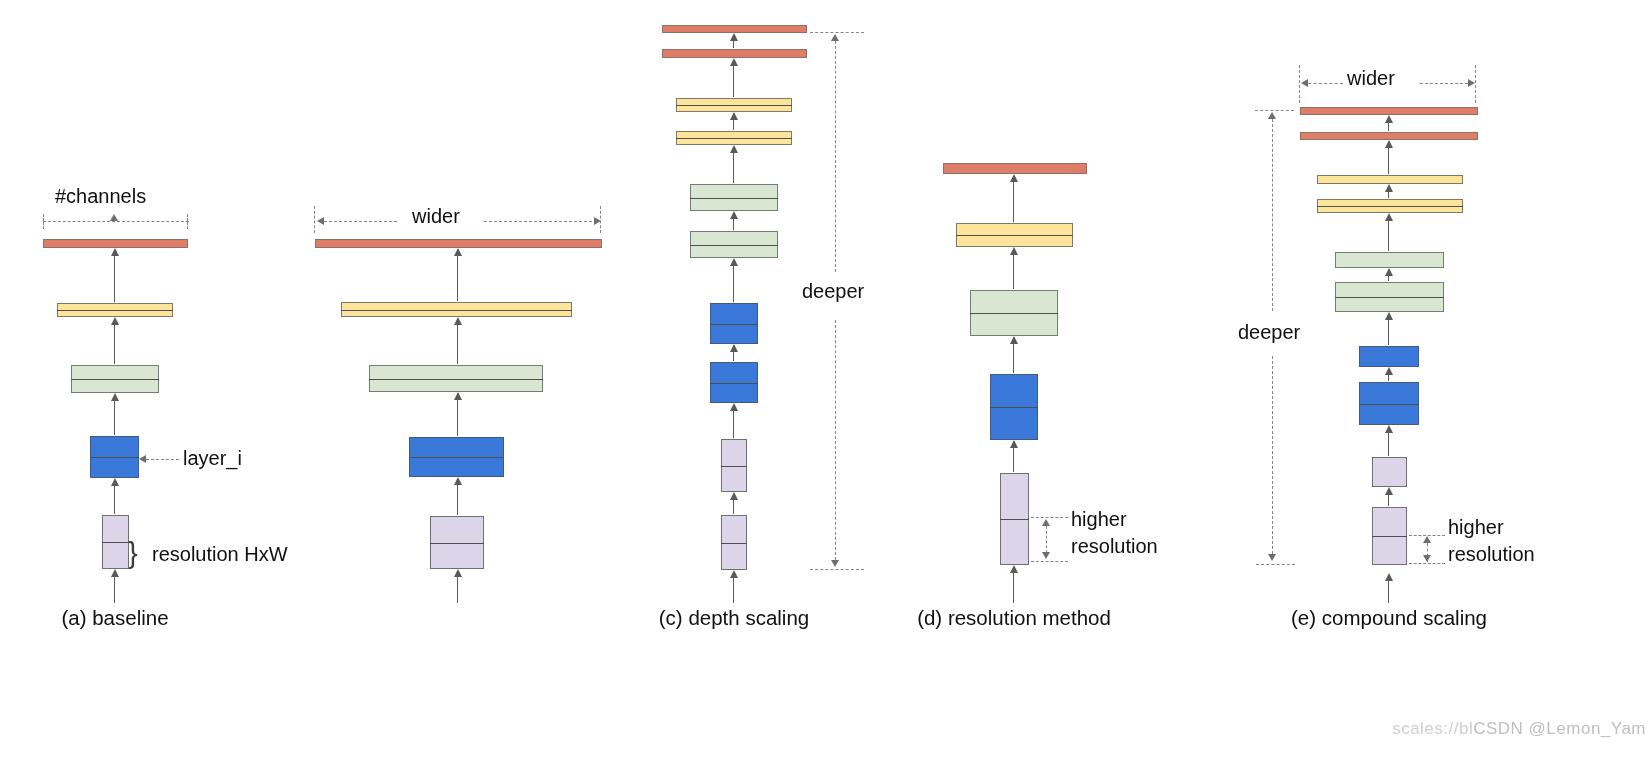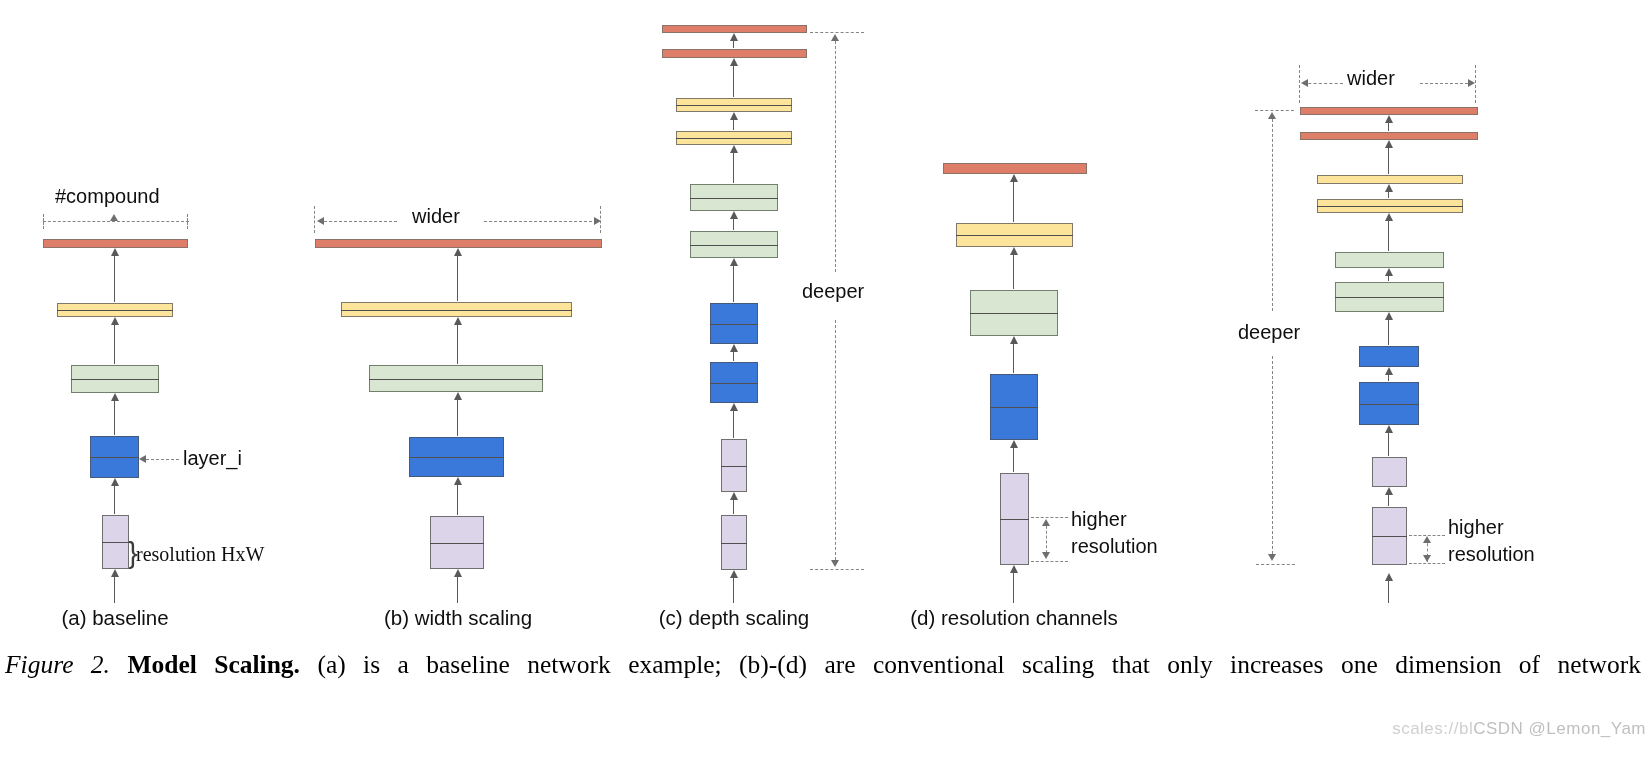--- a/index.html
+++ b/index.html
@@ -26,32 +26,32 @@
   .cap-l2{line-height:34px;}
   .watermark{position:absolute;right:2px;top:719px;z-index:1;font-size:17px;
              color:#bfbfbf;letter-spacing:.5px;white-space:nowrap;}
   .watermark .wm-url{opacity:.75;}
 </style>
 </head>
 <body>
 
 <div id="stage">
 
-  <div class="lbl" style="left:55px;top:185px;">#compound</div>
+  <div class="lbl" style="left:55px;top:185px;">#channels</div>
   <div class="hdash" style="left:43px;top:221px;width:146px;"></div>
   <div class="vdash" style="left:43px;top:214px;height:15px;"></div>
   <div class="vdash" style="left:187px;top:214px;height:15px;"></div>
   <div class="tri tri-up" style="left:110px;top:214px;"></div>
 
   <div class="hdash" style="left:146px;top:459px;width:33px;"></div>
   <div class="tri tri-left" style="left:139px;top:455px;"></div>
   <div class="lbl" style="left:183px;top:447px;">layer_i</div>
 
   <div class="brace" style="left:128px;top:537px;">}</div>
-  <div class="lbl" style="left:136px;top:543px;font-family:Liberation Serif, serif;">resolution HxW</div>
+  <div class="lbl" style="left:152px;top:543px;">resolution HxW</div>
 
   <div class="vdash" style="left:314px;top:206px;height:27px;"></div>
   <div class="vdash" style="left:600px;top:206px;height:27px;"></div>
   <div class="hdash" style="left:319px;top:221px;width:78px;"></div>
   <div class="hdash" style="left:484px;top:221px;width:113px;"></div>
   <div class="tri tri-left" style="left:317px;top:217px;"></div>
   <div class="tri tri-right" style="left:594px;top:217px;"></div>
   <div class="lbl" style="left:412px;top:205px;">wider</div>
 
   <div class="hdash" style="left:810px;top:32px;width:54px;"></div>
@@ -88,21 +88,20 @@
 
   <div class="hdash" style="left:1409px;top:535px;width:36px;"></div>
   <div class="hdash" style="left:1409px;top:563px;width:36px;"></div>
   <div class="vdash" style="left:1427px;top:538px;height:24px;"></div>
   <div class="tri tri-up" style="left:1423px;top:536px;"></div>
   <div class="tri tri-down" style="left:1423px;top:555px;"></div>
   <div class="lbl" style="left:1448px;top:516px;">higher</div>
   <div class="lbl" style="left:1448px;top:543px;">resolution</div>
 
   <div class="fig-caption">
-    <div class="cap-l1"><i>Figure 2.</i> <b>Model Scaling.</b> <span>(a) is a baseline network example; (b)-(d) are conventional scaling that only increases one dimension of network</span></div>
   </div>
 
   <div class="watermark"><span class="wm-url">scales://bl</span><span>CSDN @Lemon_Yam</span></div>
 
 <div class="block" style="left: 43px; top: 239px; width: 145px; height: 9px; background: rgb(223, 126, 104); border-color: rgb(138, 114, 104);"></div>
     <div class="block" style="left: 57px; top: 303px; width: 116px; height: 14px; background: rgb(252, 228, 155); border-color: rgb(128, 121, 106);">
       <div class="divider"></div>
     </div>
     <div class="block" style="left: 71px; top: 365px; width: 88px; height: 28px; background: rgb(217, 231, 210); border-color: rgb(113, 128, 109);">
       <div class="divider"></div>
@@ -140,21 +139,20 @@
     <div class="ahead" style="left: 454px; top: 248px;"></div>
     <div class="aline" style="left: 457.25px; top: 254px; height: 47px;"></div>
     <div class="ahead" style="left: 454px; top: 317px;"></div>
     <div class="aline" style="left: 457.25px; top: 323px; height: 41px;"></div>
     <div class="ahead" style="left: 454px; top: 392px;"></div>
     <div class="aline" style="left: 457.25px; top: 398px; height: 38px;"></div>
     <div class="ahead" style="left: 454px; top: 477px;"></div>
     <div class="aline" style="left: 457.25px; top: 483px; height: 32px;"></div>
     <div class="ahead" style="left: 454px; top: 569px;"></div>
     <div class="aline" style="left: 457.25px; top: 575px; height: 28px;"></div>
-    <div class="dcap" style="left: 308px; top: 606px;">(b) width scaling</div>
     <div class="block" style="left: 662px; top: 25px; width: 145px; height: 8px; background: rgb(223, 126, 104); border-color: rgb(138, 114, 104);"></div>
     <div class="block" style="left: 662px; top: 49px; width: 145px; height: 9px; background: rgb(223, 126, 104); border-color: rgb(138, 114, 104);"></div>
     <div class="block" style="left: 676px; top: 98px; width: 116px; height: 14px; background: rgb(252, 228, 155); border-color: rgb(128, 121, 106);">
       <div class="divider"></div>
     </div>
     <div class="block" style="left: 676px; top: 131px; width: 116px; height: 14px; background: rgb(252, 228, 155); border-color: rgb(128, 121, 106);">
       <div class="divider"></div>
     </div>
     <div class="block" style="left: 690px; top: 184px; width: 88px; height: 27px; background: rgb(217, 231, 210); border-color: rgb(113, 128, 109);">
       <div class="divider"></div>
@@ -211,21 +209,21 @@
     <div class="ahead" style="left: 1010px; top: 174px;"></div>
     <div class="aline" style="left: 1013.25px; top: 180px; height: 42px;"></div>
     <div class="ahead" style="left: 1010px; top: 247px;"></div>
     <div class="aline" style="left: 1013.25px; top: 253px; height: 36px;"></div>
     <div class="ahead" style="left: 1010px; top: 336px;"></div>
     <div class="aline" style="left: 1013.25px; top: 342px; height: 31px;"></div>
     <div class="ahead" style="left: 1010px; top: 440px;"></div>
     <div class="aline" style="left: 1013.25px; top: 446px; height: 26px;"></div>
     <div class="ahead" style="left: 1010px; top: 565px;"></div>
     <div class="aline" style="left: 1013.25px; top: 571px; height: 32px;"></div>
-    <div class="dcap" style="left: 864px; top: 606px;">(d) resolution channels</div>
+    <div class="dcap" style="left: 864px; top: 606px;">(d) resolution method</div>
     <div class="block" style="left: 1300px; top: 107px; width: 178px; height: 8px; background: rgb(223, 126, 104); border-color: rgb(138, 114, 104);"></div>
     <div class="block" style="left: 1300px; top: 132px; width: 178px; height: 8px; background: rgb(223, 126, 104); border-color: rgb(138, 114, 104);"></div>
     <div class="block" style="left: 1317px; top: 175px; width: 146px; height: 9px; background: rgb(252, 228, 155); border-color: rgb(128, 121, 106);"></div>
     <div class="block" style="left: 1317px; top: 199px; width: 146px; height: 14px; background: rgb(252, 228, 155); border-color: rgb(128, 121, 106);">
       <div class="divider"></div>
     </div>
     <div class="block" style="left: 1335px; top: 252px; width: 109px; height: 16px; background: rgb(217, 231, 210); border-color: rgb(113, 128, 109);"></div>
     <div class="block" style="left: 1335px; top: 282px; width: 109px; height: 30px; background: rgb(217, 231, 210); border-color: rgb(113, 128, 109);">
       <div class="divider"></div>
     </div>
@@ -250,13 +248,14 @@
     <div class="ahead" style="left: 1385px; top: 312px;"></div>
     <div class="aline" style="left: 1388.25px; top: 318px; height: 27px;"></div>
     <div class="ahead" style="left: 1385px; top: 367px;"></div>
     <div class="aline" style="left: 1388.25px; top: 373px; height: 8px;"></div>
     <div class="ahead" style="left: 1385px; top: 425px;"></div>
     <div class="aline" style="left: 1388.25px; top: 431px; height: 25px;"></div>
     <div class="ahead" style="left: 1385px; top: 487px;"></div>
     <div class="aline" style="left: 1388.25px; top: 493px; height: 13px;"></div>
     <div class="ahead" style="left: 1385px; top: 573px;"></div>
     <div class="aline" style="left: 1388.25px; top: 579px; height: 24px;"></div>
+    <div class="dcap" style="left: 1239px; top: 606px;">(e) compound scaling</div>
   </div>
 
 </body></html>

